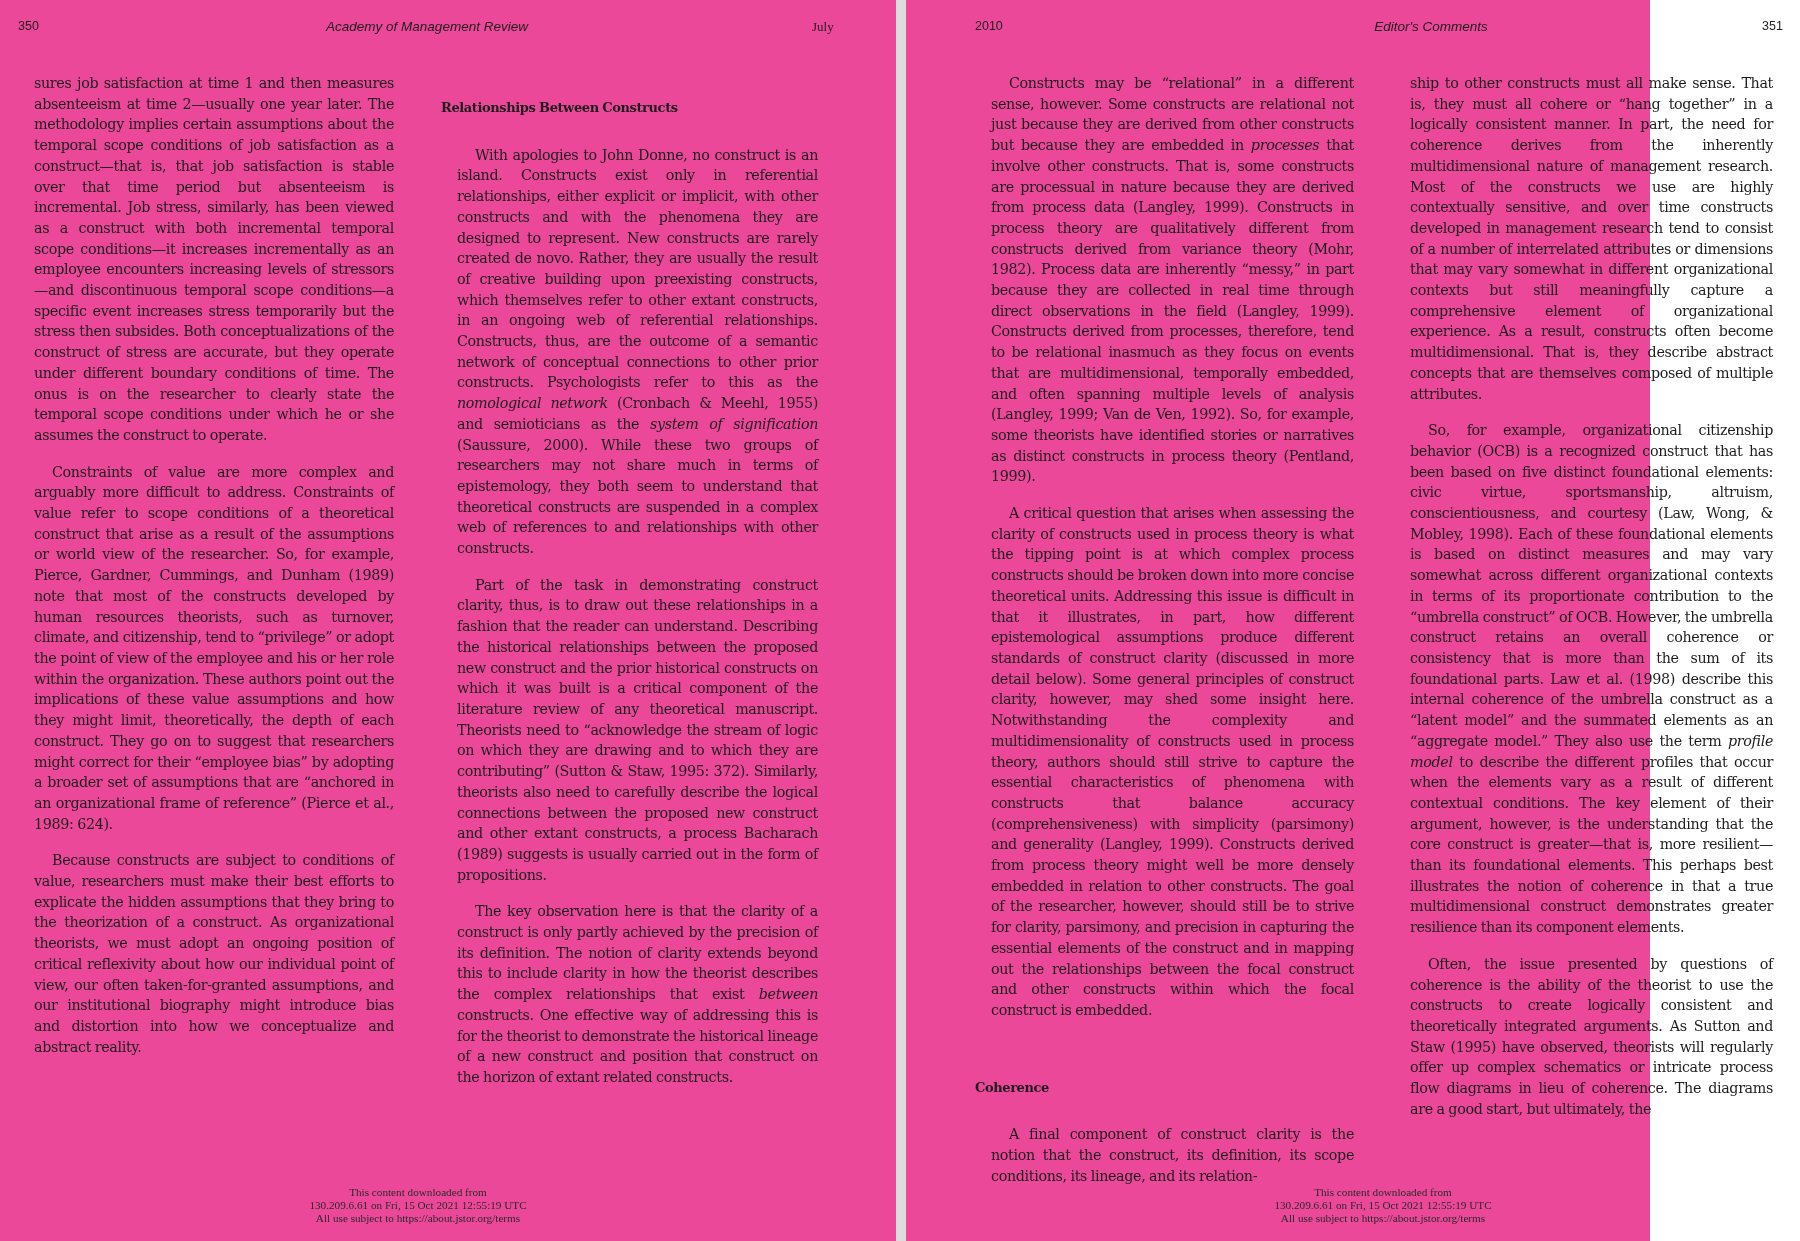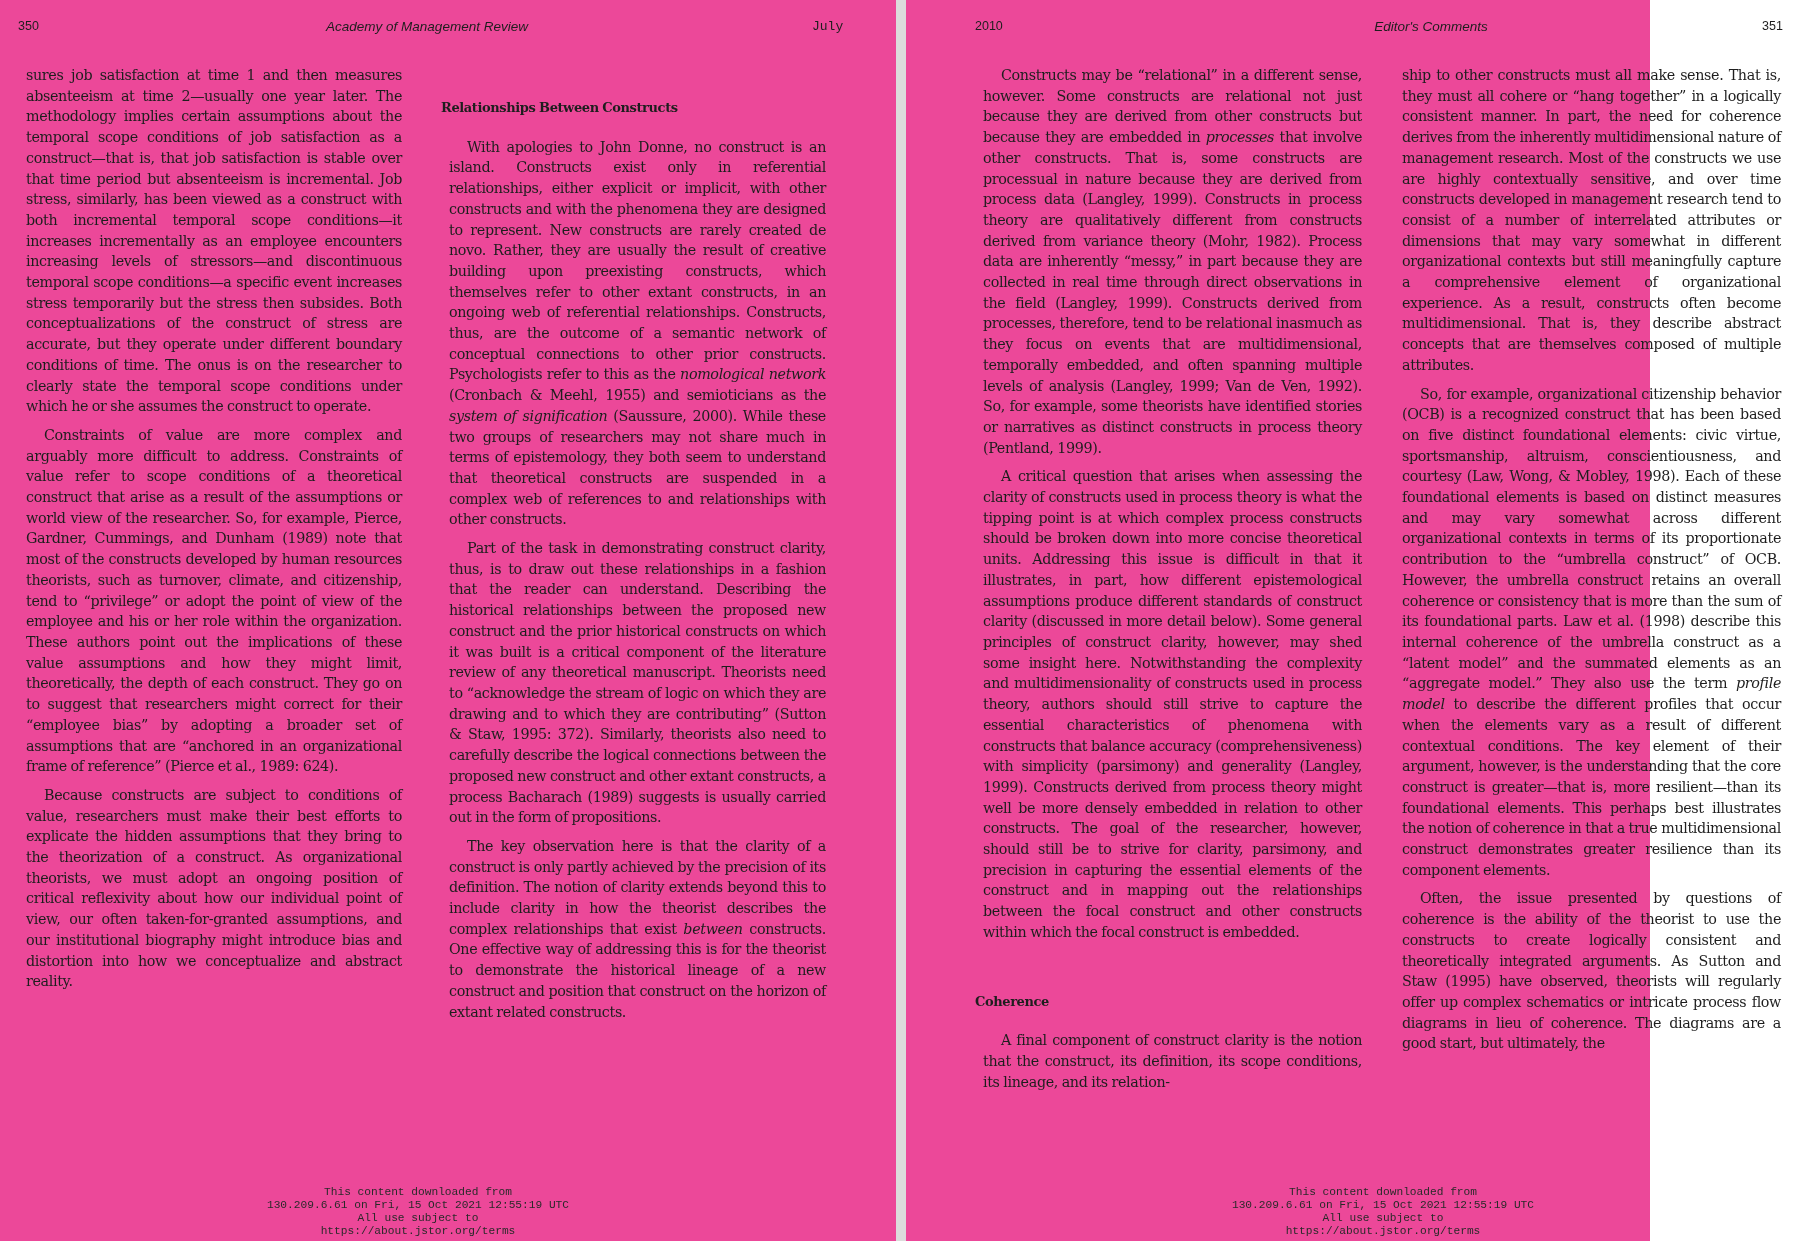--- a/index.html
+++ b/index.html
@@ -9,36 +9,36 @@
   }
   .page { position: absolute; top: 0; height: 1241px; background: #ec4899; }
   .page-left { left: 0; width: 896px; }
   .page-right { left: 906px; width: 744px; }
   .divider { position: absolute; left: 896px; top: 0; width: 10px; height: 1241px; background: #dcdcdc; }
   .runhead { position: absolute; top: 19px; font-size: 13px; font-family: "Liberation Serif", serif; }
   .runhead.num { font-family: "Liberation Sans", sans-serif; font-size: 12.5px; }
   .runhead.title { font-style: italic; font-family: "Liberation Sans", sans-serif; font-size: 13.5px; transform: translateX(-50%); }
   .col { position: absolute; top: 57px; font-family: "DejaVu Serif", serif; font-size: 14.3px; line-height: 20.7px;
          text-align: justify; hyphens: manual; letter-spacing: -0.35px; word-spacing: -0.5px; }
-  .col p { margin: 8px; text-indent: 0; }
+  .col p { margin: 16px; text-indent: 0; }
   .col p.ind { text-indent: 18px; }
   .col h3 { margin: 0; font-size: 13px; font-weight: bold; letter-spacing: -0.4px; }
   .gap { height: 41px; }
   .gap-sm { height: 10px; }
   em { font-style: italic; }
-  .footer { position: absolute; top: 1186px; width: 320px; text-align: center; font-family: Liberation Mono, monospace;
+  .footer { position: absolute; top: 1186px; width: 320px; text-align: center; font-family: Liberation Serif, serif;
             font-size: 11.2px; line-height: 13px; color: #2a2a2a; transform: translateX(-50%); }
 </style>
 </head>
 <body>
 
 <div class="page page-left">
   <span class="runhead num" style="left:18px;">350</span>
   <span class="runhead title" style="left:427px;">Academy of Management Review</span>
-  <span class="runhead" style="left:812px; font-family:Liberation Mono, monospace;">July</span>
+  <span class="runhead" style="left:812px; font-family:Liberation Serif, serif;">July</span>
 
   <div class="col" style="left:18px; width:392px;">
     <p>sures job satisfaction at time 1 and then measures absenteeism at time 2—usually one year later. The methodology implies certain assumptions about the temporal scope conditions of job satisfaction as a construct—that is, that job satisfaction is stable over that time period but absenteeism is incremental. Job stress, similarly, has been viewed as a construct with both incremental temporal scope conditions—it increases incrementally as an employee encounters increasing levels of stressors—and discontinuous temporal scope conditions—a specific event increases stress temporarily but the stress then subsides. Both conceptualizations of the construct of stress are accurate, but they operate under different boundary conditions of time. The onus is on the researcher to clearly state the temporal scope conditions under which he or she assumes the construct to operate.</p>
     <p class="ind">Constraints of value are more complex and arguably more difficult to address. Constraints of value refer to scope conditions of a theoretical construct that arise as a result of the assumptions or world view of the researcher. So, for example, Pierce, Gardner, Cummings, and Dunham (1989) note that most of the constructs developed by human resources theorists, such as turnover, climate, and citizenship, tend to “privilege” or adopt the point of view of the employee and his or her role within the organization. These authors point out the implications of these value assumptions and how they might limit, theoretically, the depth of each construct. They go on to suggest that researchers might correct for their “employee bias” by adopting a broader set of assumptions that are “anchored in an organizational frame of reference” (Pierce et al., 1989: 624).</p>
     <p class="ind">Because constructs are subject to conditions of value, researchers must make their best efforts to explicate the hidden assumptions that they bring to the theorization of a construct. As organizational theorists, we must adopt an ongoing position of critical reflexivity about how our individual point of view, our often taken-for-granted assumptions, and our institutional biography might introduce bias and distortion into how we conceptualize and abstract reality.</p>
   </div>
 
   <div class="col" style="left:441px; width:393px;">
     <div class="gap"></div>
     <h3>Relationships Between Constructs</h3>

